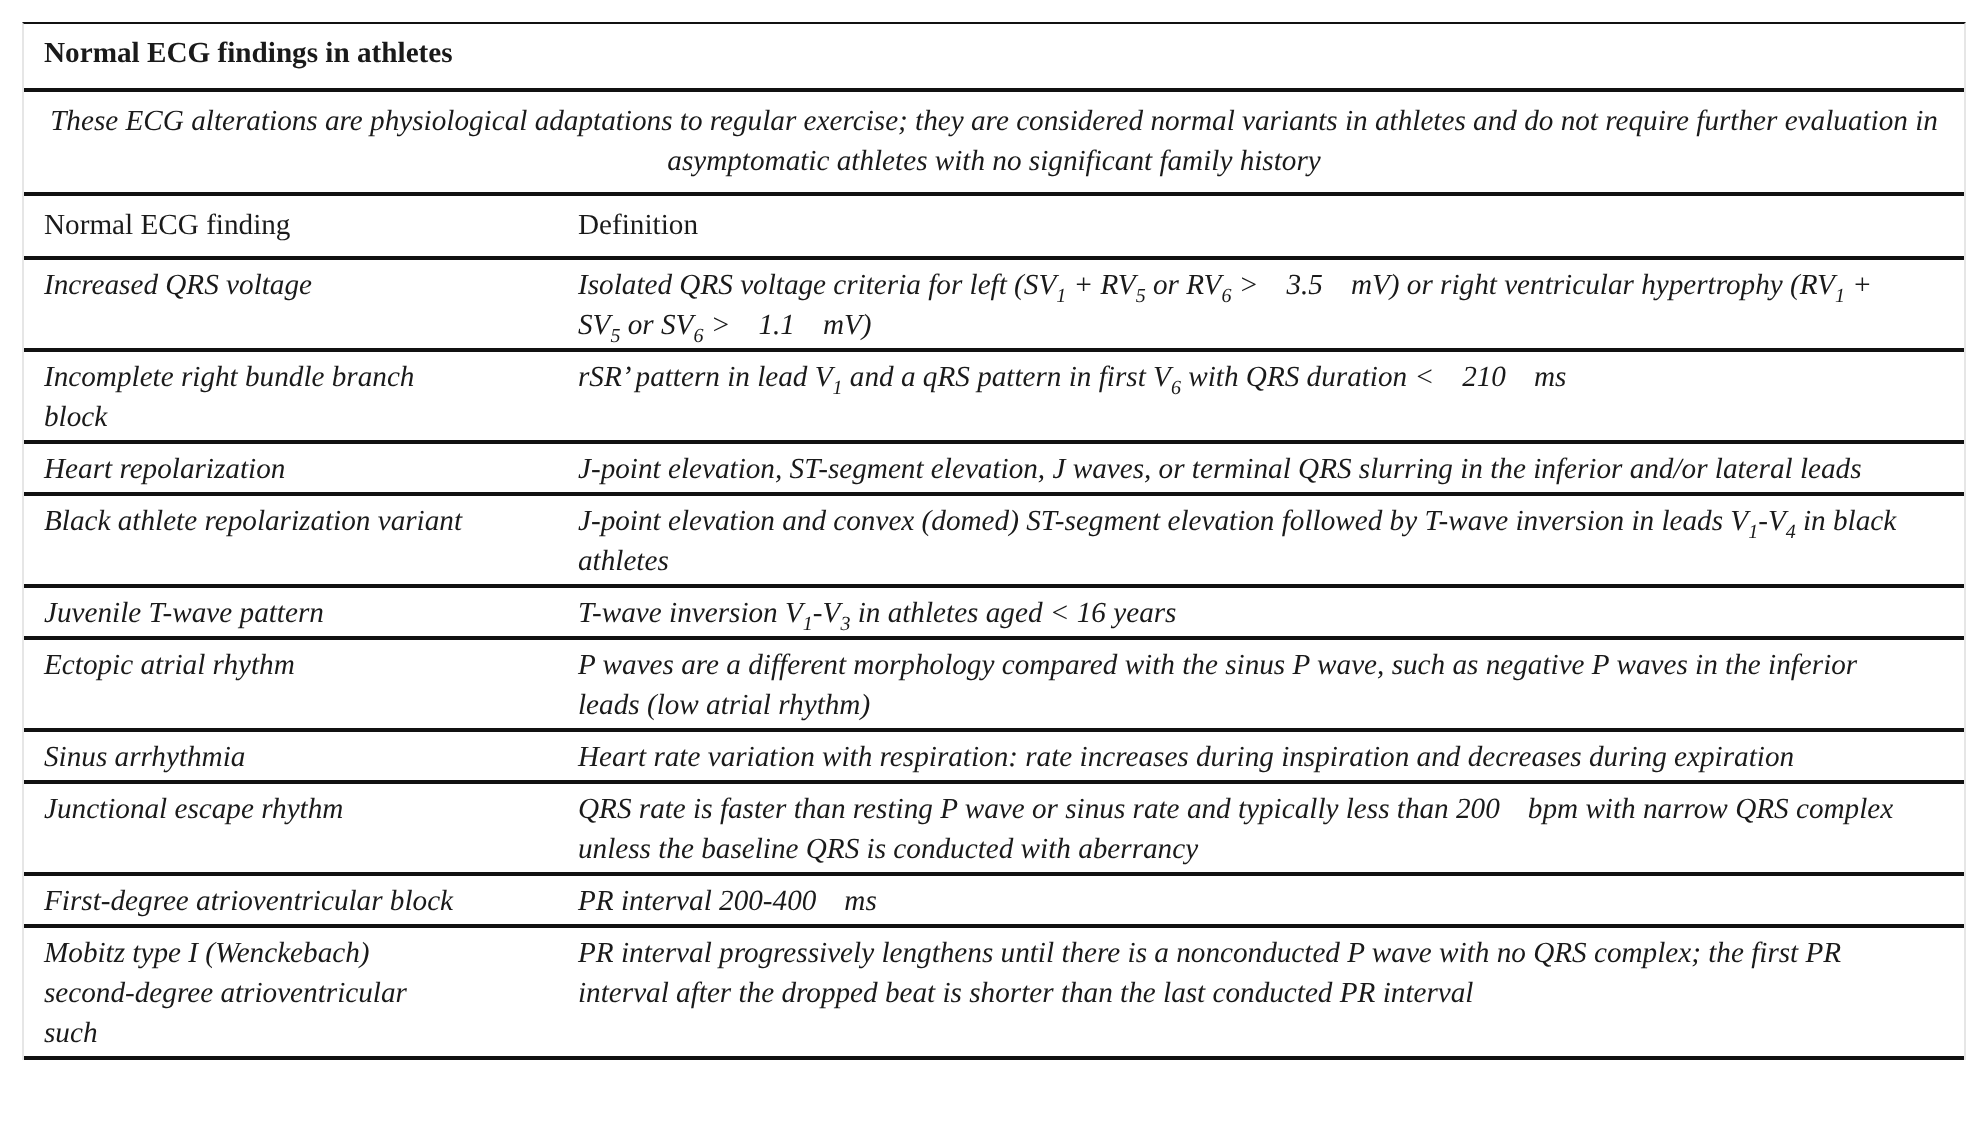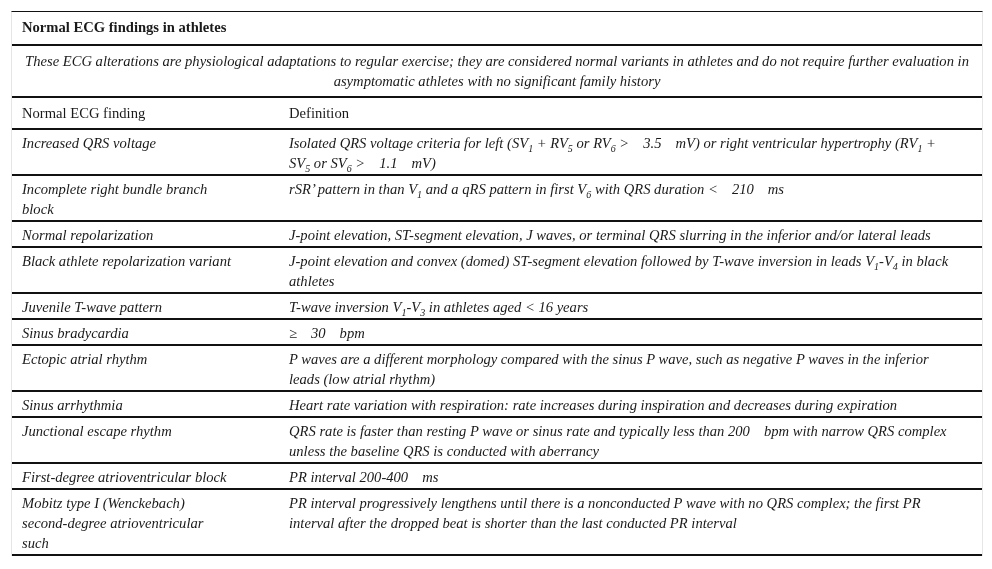--- a/index.html
+++ b/index.html
@@ -96,42 +96,38 @@
       <th class="col-def">Definition</th>
     </tr>
 
     <tr class="data-row">
       <td>Increased QRS voltage</td>
       <td class="col-def"><span>Isolated QRS voltage criteria for left (SV</span><sub>1</sub><span> + RV</span><sub>5</sub><span> or RV</span><sub>6</sub><span> &gt;</span><span class="sp"></span><span>3.5</span><span class="sp"></span><span>mV) or right ventricular hypertrophy (RV</span><sub>1</sub><span> + SV</span><sub>5</sub><span> or SV</span><sub>6</sub><span> &gt;</span><span class="sp"></span><span>1.1</span><span class="sp"></span><span>mV)</span></td>
     </tr>
 
     <tr class="data-row">
       <td style="padding-right:40px">Incomplete right bundle branch block</td>
-      <td class="col-def"><span>rSR’ pattern in than V</span><sub>1</sub><span> and a qRS pattern in first V</span><sub>6</sub><span> with QRS duration &lt;</span><span class="sp"></span><span>210</span><span class="sp"></span><span>ms</span></td>
+      <td class="col-def"><span>rSR’ pattern in lead V</span><sub>1</sub><span> and a qRS pattern in first V</span><sub>6</sub><span> with QRS duration &lt;</span><span class="sp"></span><span>210</span><span class="sp"></span><span>ms</span></td>
     </tr>
 
     <tr class="data-row">
-      <td>Normal repolarization</td>
+      <td>Heart repolarization</td>
       <td class="col-def">J-point elevation, ST-segment elevation, J waves, or terminal QRS slurring in the inferior and/or lateral leads</td>
     </tr>
 
     <tr class="data-row">
       <td>Black athlete repolarization variant</td>
       <td class="col-def"><span>J-point elevation and convex (domed) ST-segment elevation followed by T-wave inversion in leads V</span><sub>1</sub><span>-V</span><sub>4</sub><span> in black athletes</span></td>
     </tr>
 
     <tr class="data-row">
       <td>Juvenile T-wave pattern</td>
       <td class="col-def"><span>T-wave inversion V</span><sub>1</sub><span>-V</span><sub>3</sub><span> in athletes aged &lt; 16 years</span></td>
     </tr>
 
-    <tr class="data-row">
-      <td>Sinus bradycardia</td>
-      <td class="col-def"><span>≥</span><span class="sp"></span><span>30</span><span class="sp"></span><span>bpm</span></td>
-    </tr>
 
     <tr class="data-row">
       <td>Ectopic atrial rhythm</td>
       <td class="col-def">P waves are a different morphology compared with the sinus P wave, such as negative P waves in the inferior leads (low atrial rhythm)</td>
     </tr>
 
     <tr class="data-row">
       <td>Sinus arrhythmia</td>
       <td class="col-def">Heart rate variation with respiration: rate increases during inspiration and decreases during expiration</td>
     </tr>

